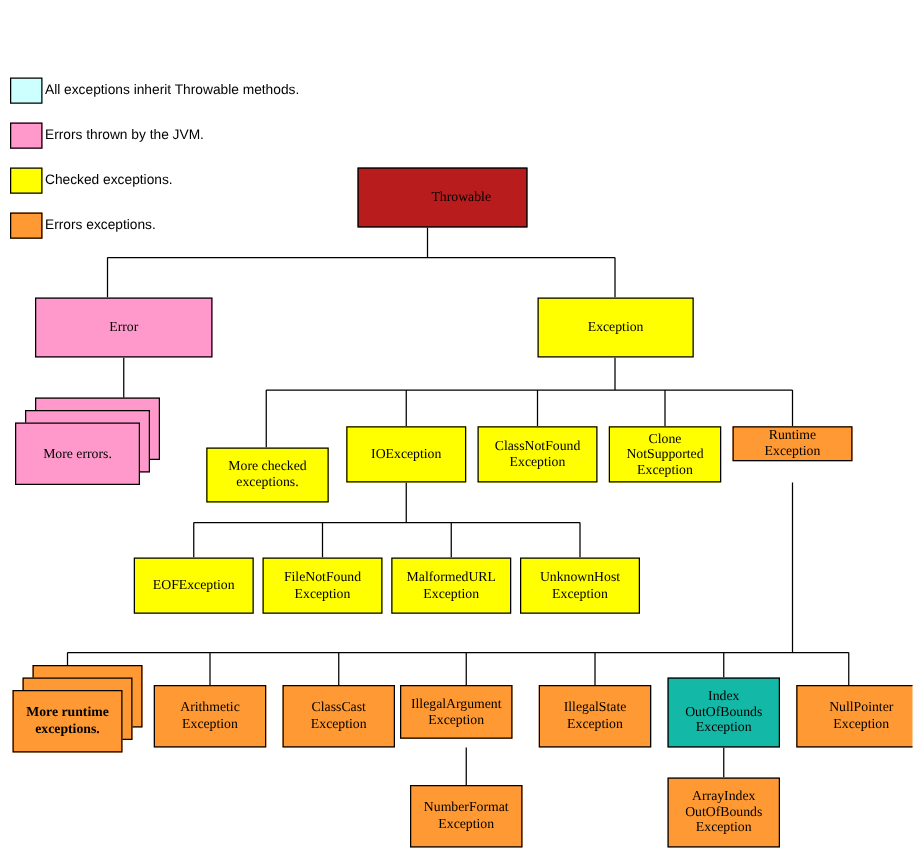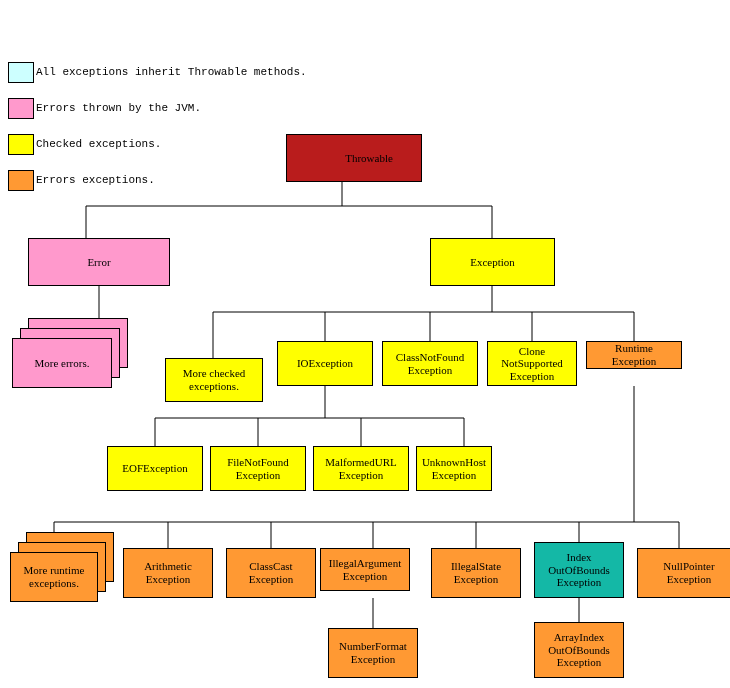--- a/index.html
+++ b/index.html
@@ -57,21 +57,21 @@
   }
   .legend-swatch {
     position: absolute;
     box-sizing: border-box;
     border: 1px solid #000000;
     z-index: 3;
   }
   .legend-label {
     position: absolute;
     font-size: 11px;
-    font-family: Liberation Mono, monospace;
+    font-family: Liberation Sans, sans-serif;
     color: #000000;
     white-space: nowrap;
     z-index: 3;
   }
   .stack-shadow {
     position: absolute;
     box-sizing: border-box;
     border: 1px solid #000000;
     z-index: 1;
   }
@@ -120,25 +120,25 @@
       <div class="node" style="left: 487px; top: 341px; width: 90px; height: 45px; background: rgb(255, 255, 0);">Clone
 NotSupported
 Exception</div>
       <div class="node" style="left: 586px; top: 341px; width: 96px; height: 28px; background: rgb(255, 153, 51);">Runtime
 Exception</div>
       <div class="node" style="left: 107px; top: 446px; width: 96px; height: 45px; background: rgb(255, 255, 0);">EOFException</div>
       <div class="node" style="left: 210px; top: 446px; width: 96px; height: 45px; background: rgb(255, 255, 0);">FileNotFound
 Exception</div>
       <div class="node" style="left: 313px; top: 446px; width: 96px; height: 45px; background: rgb(255, 255, 0);">MalformedURL
 Exception</div>
-      <div class="node" style="left: 416px; top: 446px; width: 76px; height: 45px; background: rgb(255, 255, 0);">UnknownHost
+      <div class="node" style="left: 416px; top: 446px; width: 96px; height: 45px; background: rgb(255, 255, 0);">UnknownHost
 Exception</div>
       <div class="stack-shadow" style="left: 26px; top: 532px; width: 88px; height: 50px; background: rgb(255, 153, 51);"></div>
       <div class="stack-shadow" style="left: 18px; top: 542px; width: 88px; height: 50px; background: rgb(255, 153, 51);"></div>
-      <div class="node" style="left: 10px; top: 552px; width: 88px; height: 50px; background: rgb(255, 153, 51);">More runtime
+      <div class="node" style="left: 10px; top: 552px; width: 88px; height: 50px; background: rgb(255, 153, 51); font-weight: bold;">More runtime
 exceptions.</div>
       <div class="node" style="left: 123px; top: 548px; width: 90px; height: 50px; background: rgb(255, 153, 51);">Arithmetic
 Exception</div>
       <div class="node" style="left: 226px; top: 548px; width: 90px; height: 50px; background: rgb(255, 153, 51);">ClassCast
 Exception</div>
       <div class="node" style="left: 320px; top: 548px; width: 90px; height: 43px; background: rgb(255, 153, 51);">IllegalArgument
 Exception</div>
       <div class="node" style="left: 431px; top: 548px; width: 90px; height: 50px; background: rgb(255, 153, 51);">IllegalState
 Exception</div>
       <div class="node" style="left: 534px; top: 542px; width: 90px; height: 56px; background: #14b8a6;">Index

